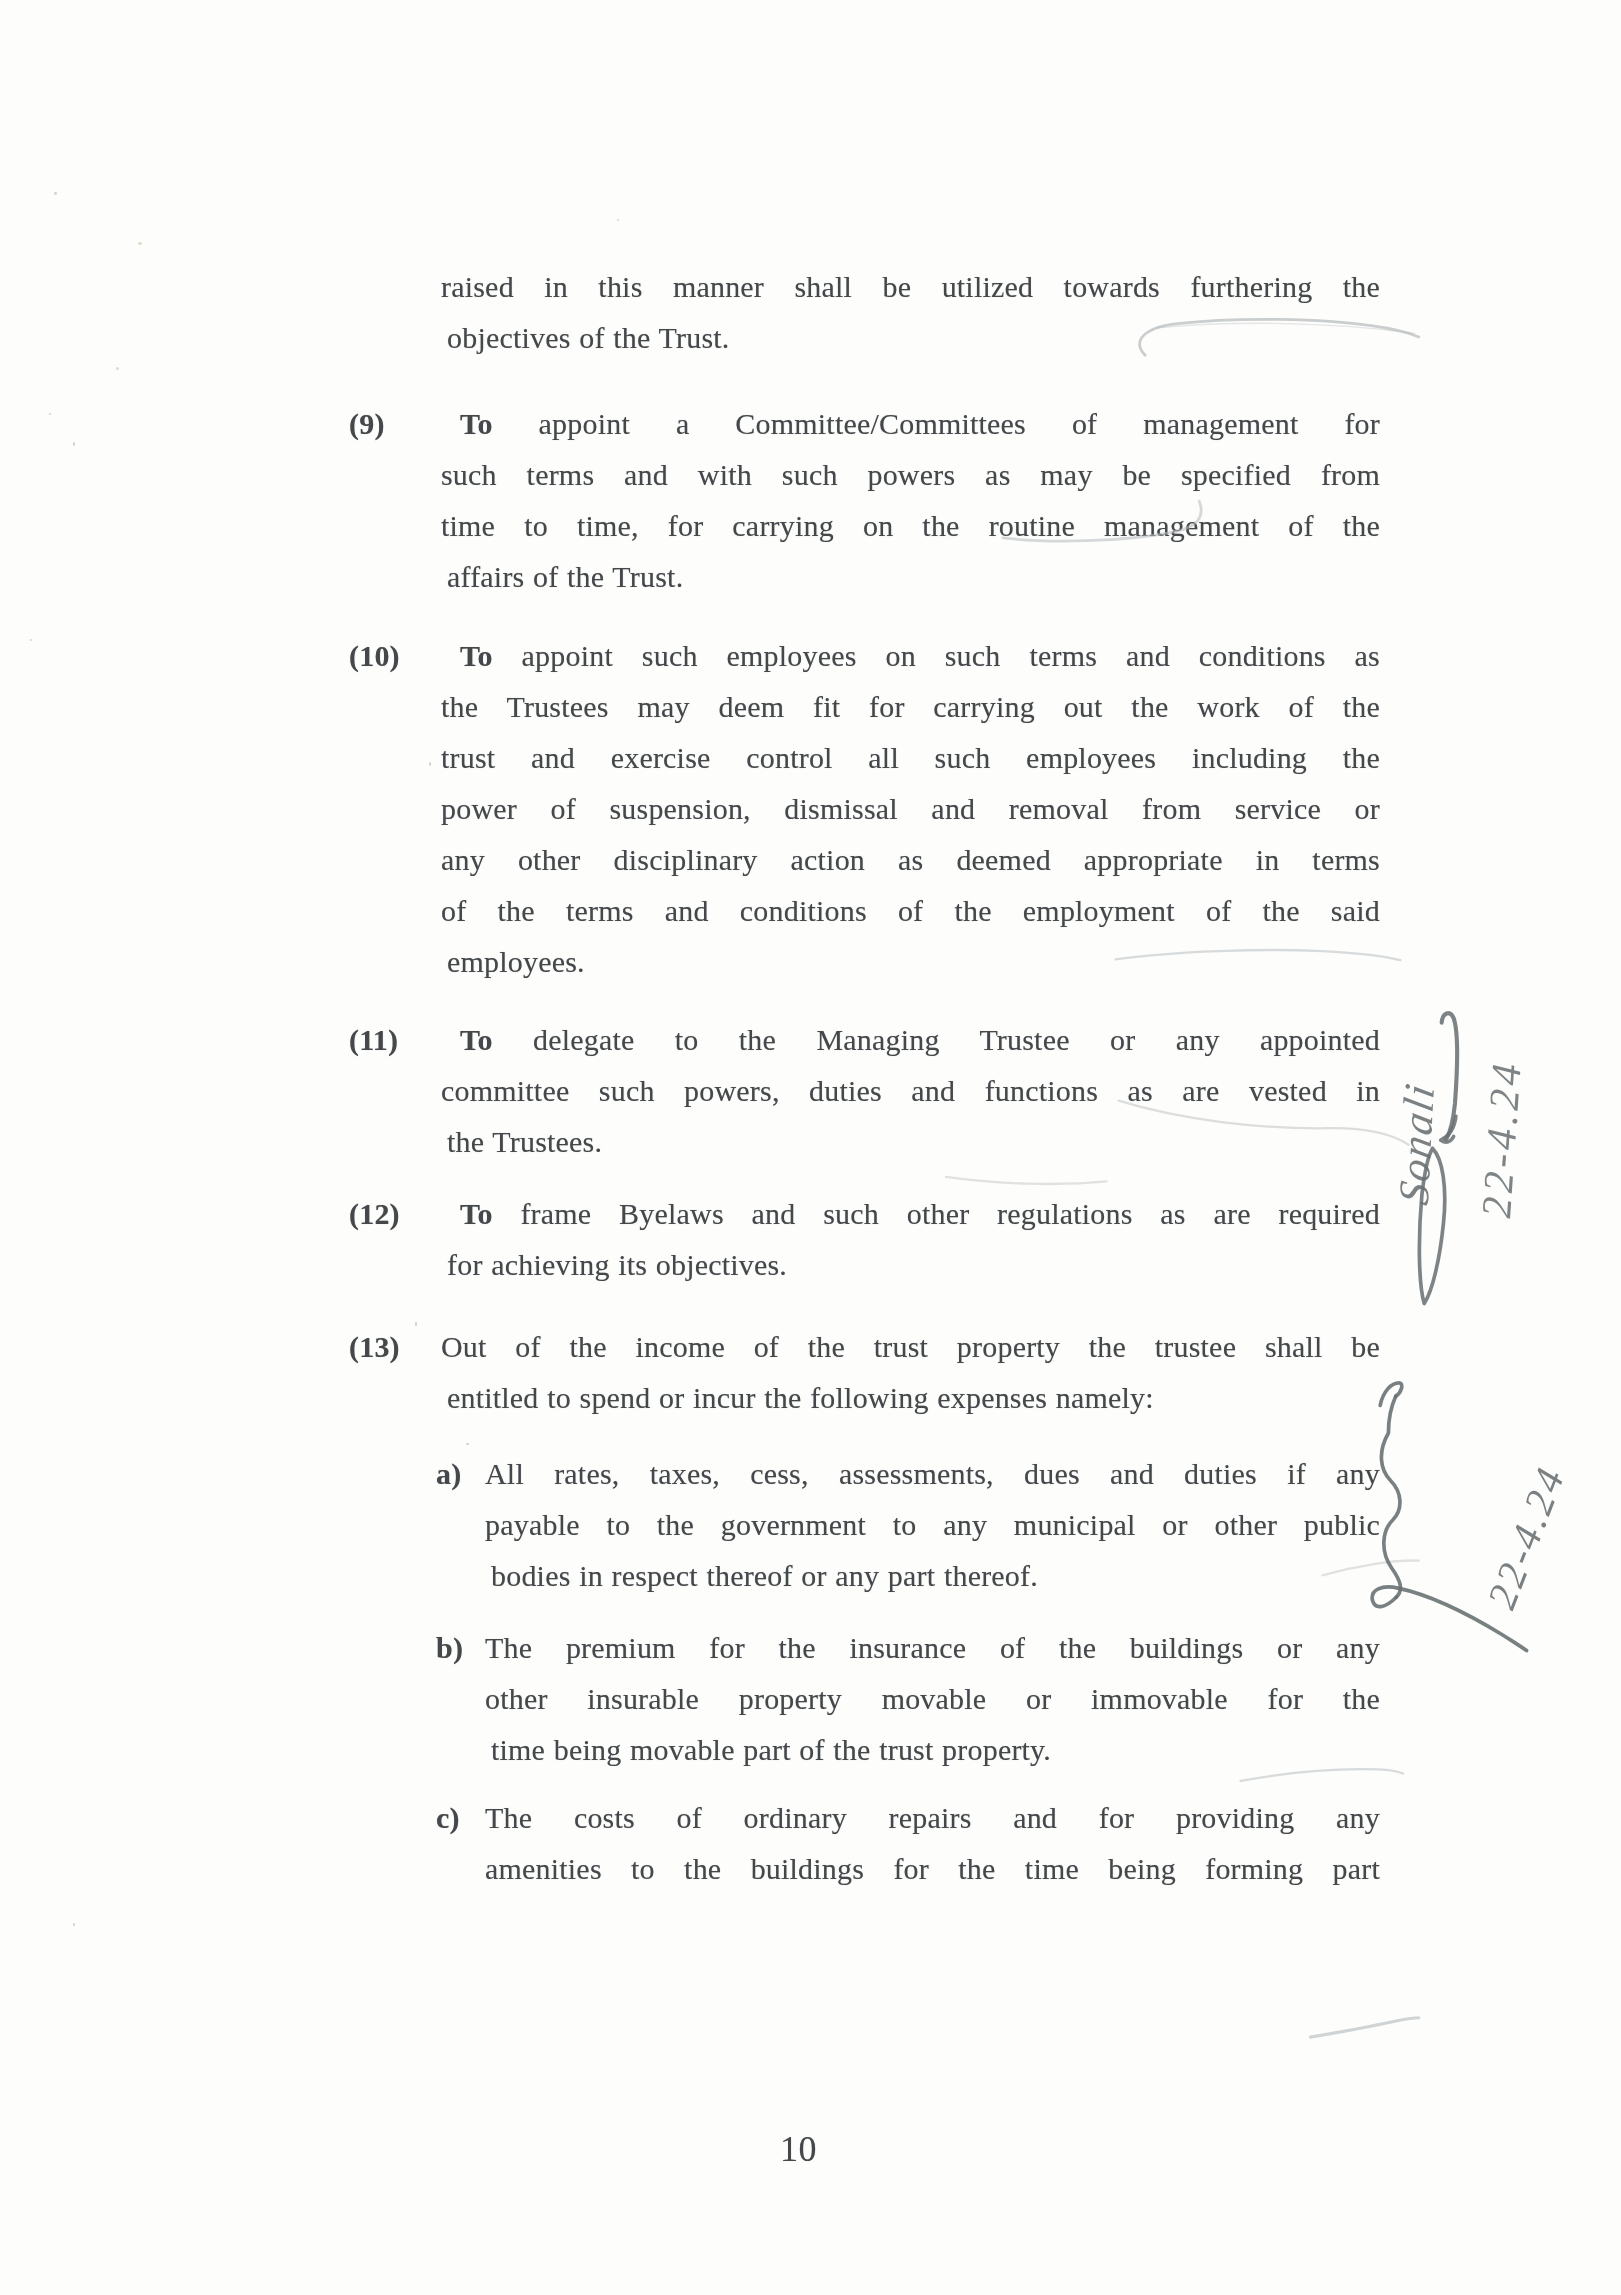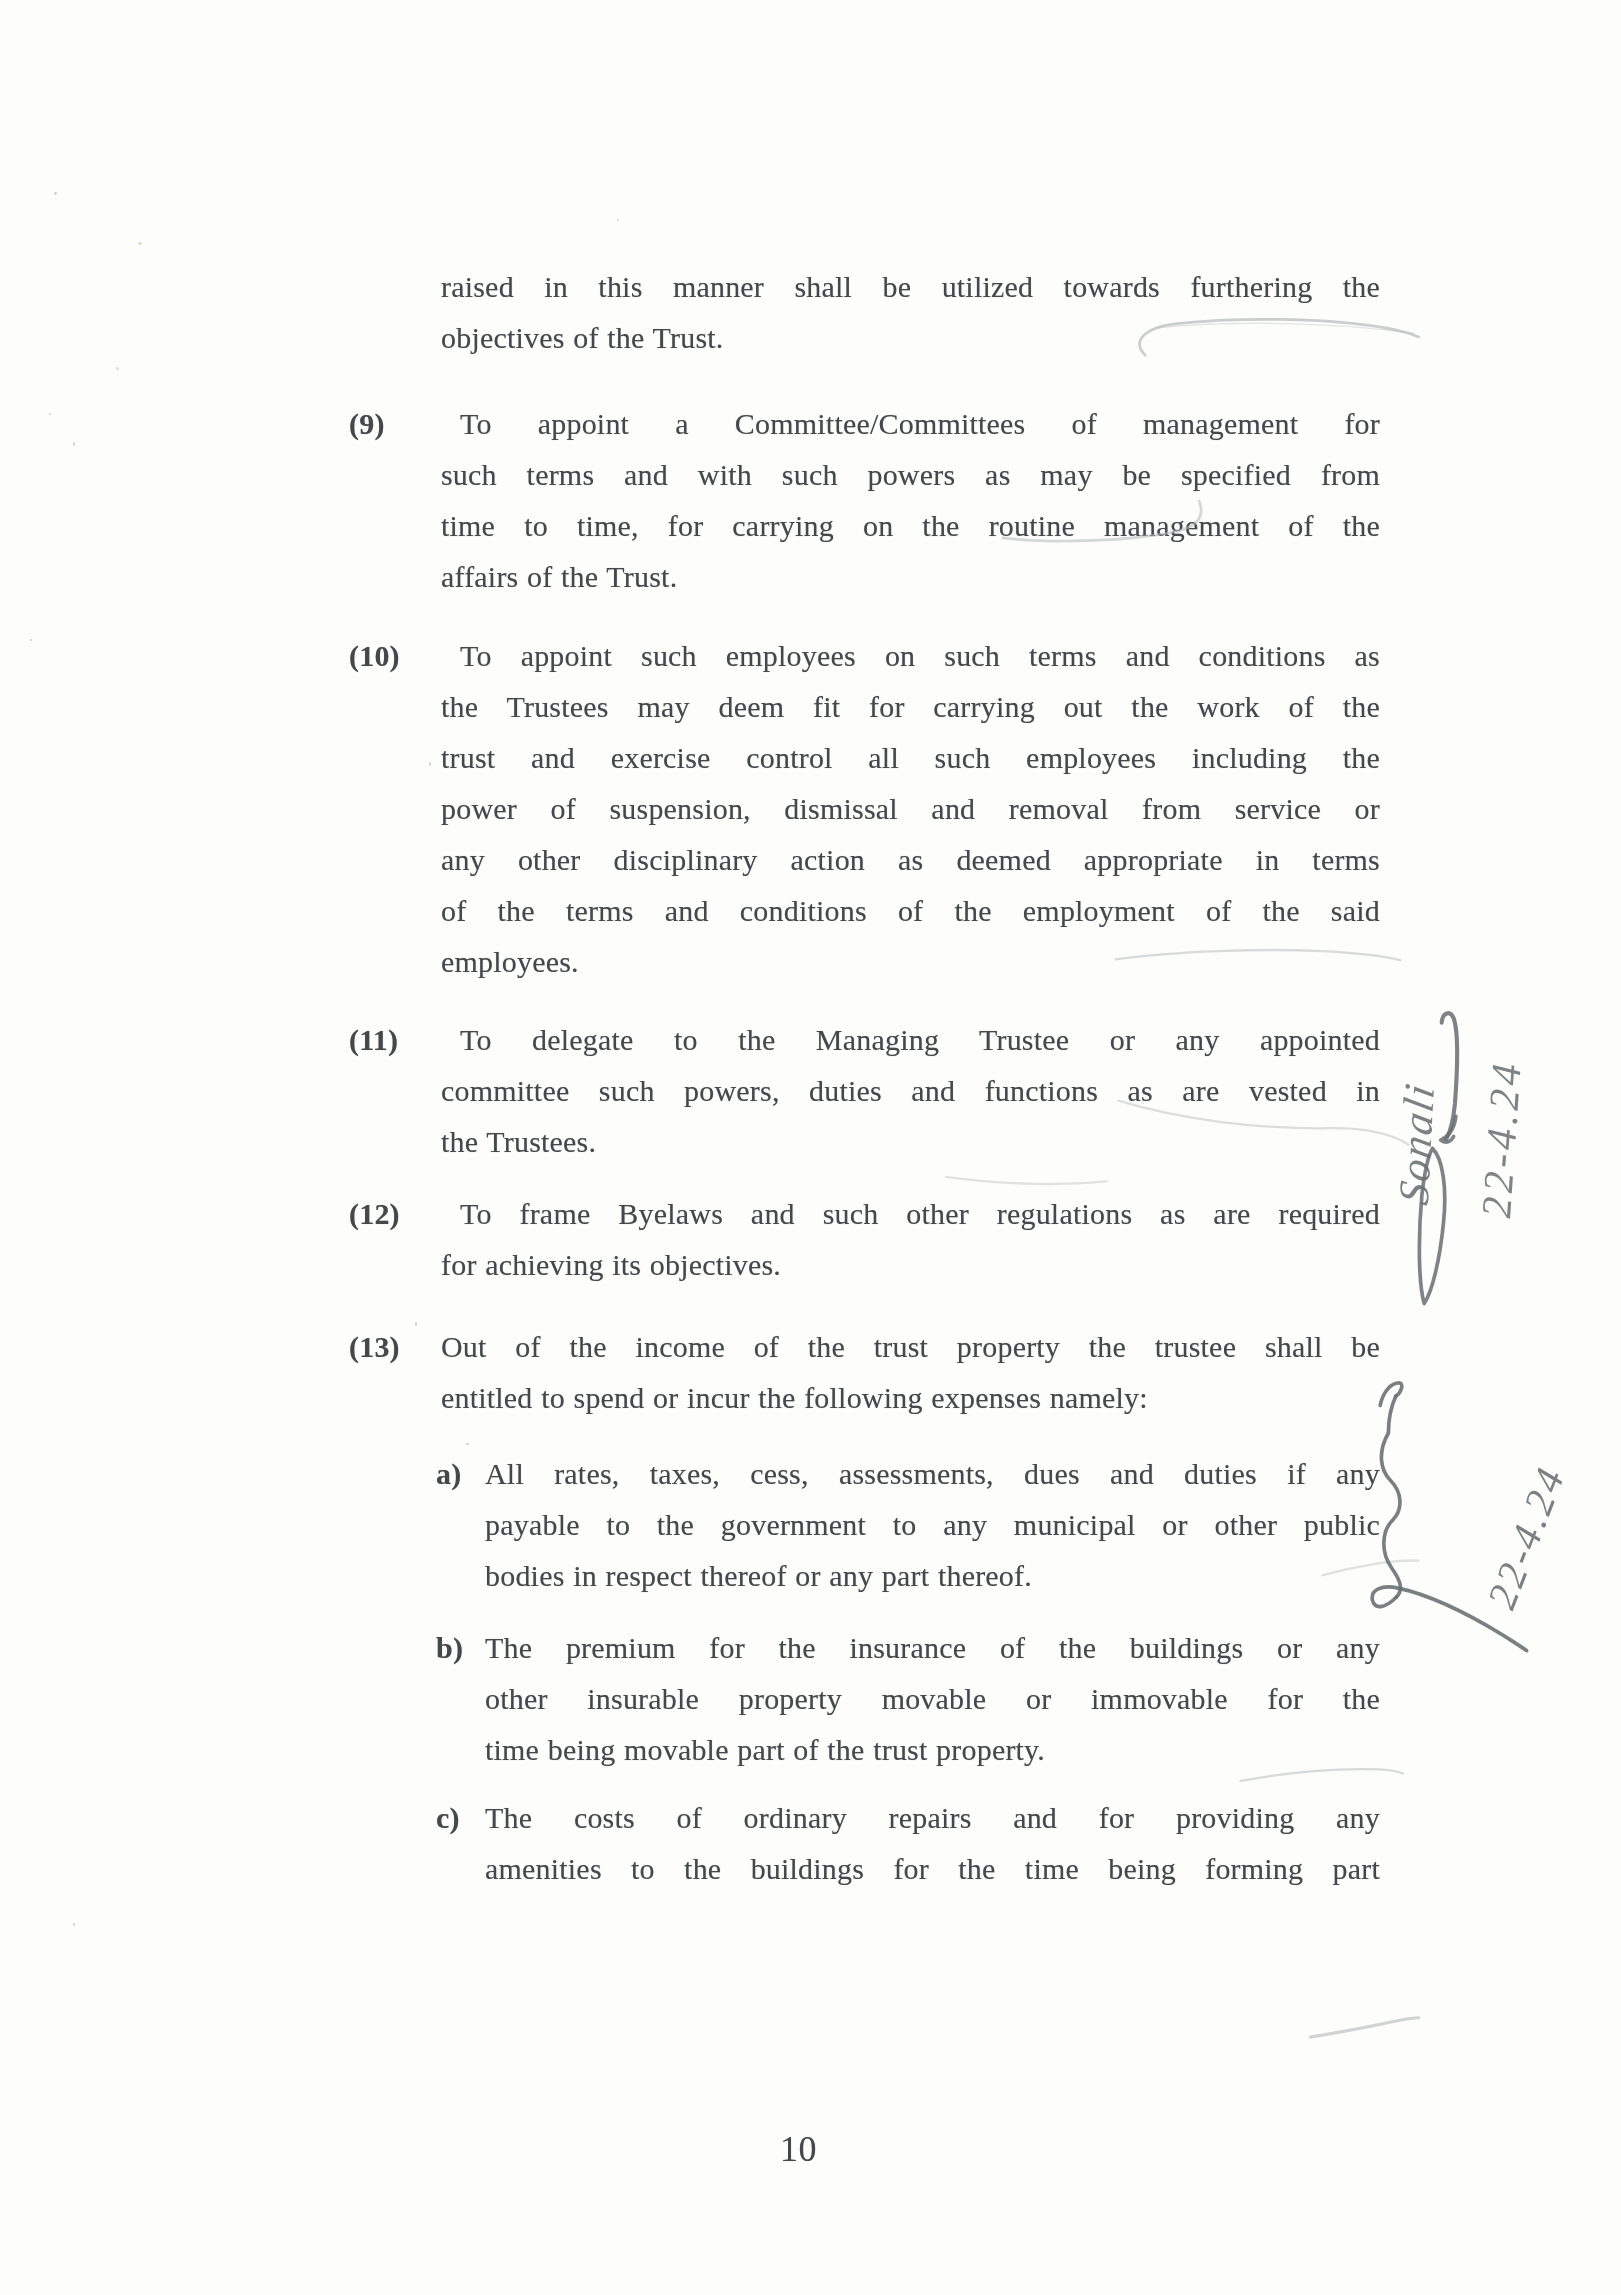--- a/index.html
+++ b/index.html
@@ -19,23 +19,23 @@
   .sub{left:485px;width:895px;}
   .cnum{
     position:absolute;left:-92px;top:0;width:87px;
     font-weight:bold;white-space:nowrap;
   }
   .sletter{
     position:absolute;left:-49px;top:0;width:46px;
     font-weight:bold;white-space:nowrap;
   }
   .tline{text-align:justify;text-align-last:justify;}
-  .tline.tlast{text-align-last:left;}
+  .tline.tlast{text-align-last:left;margin-left:6px;}
   .indent .tline:first-child{text-indent:19px;}
-  .para b{font-weight:normal;}
+  .para b{font-weight:bold;}
   .pagenum{
     position:absolute;left:780px;top:2128px;
     font-size:36px;letter-spacing:0.5px;
     text-shadow:0 0 0.9px rgba(62,66,69,.38);
   }
   
   .hw{
     position:absolute;white-space:nowrap;
     font-family:"Liberation Serif","DejaVu Serif",serif;
     transform-origin:0 0;

